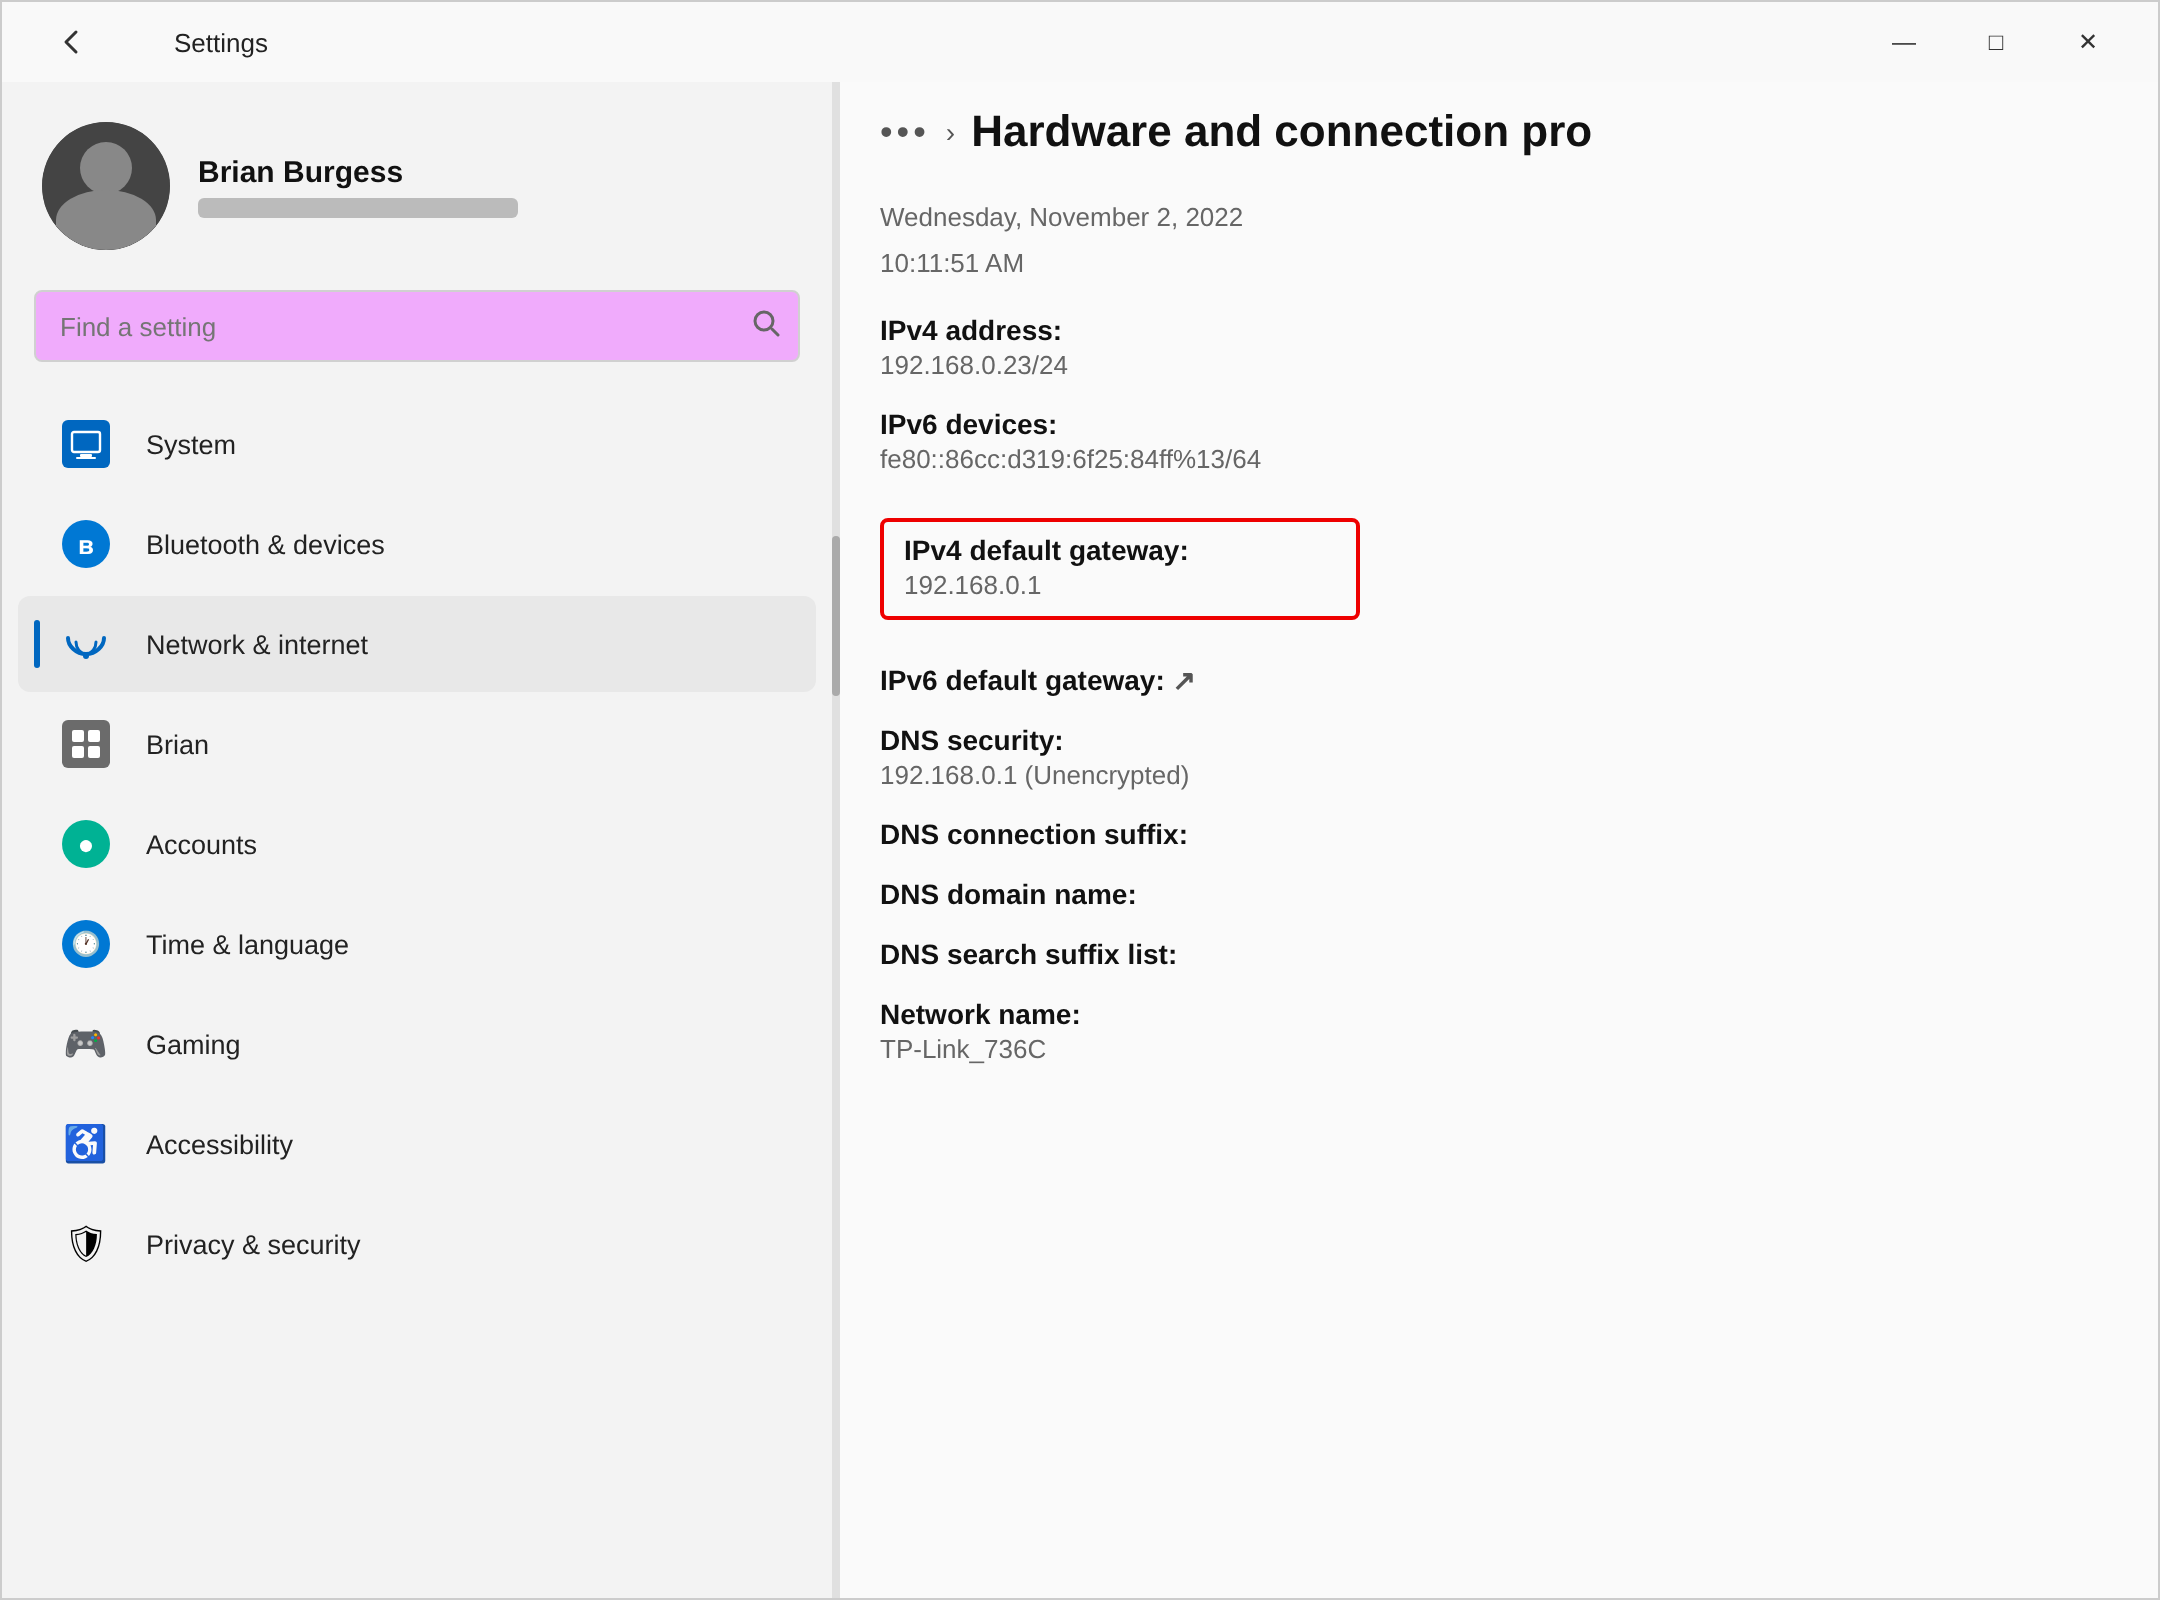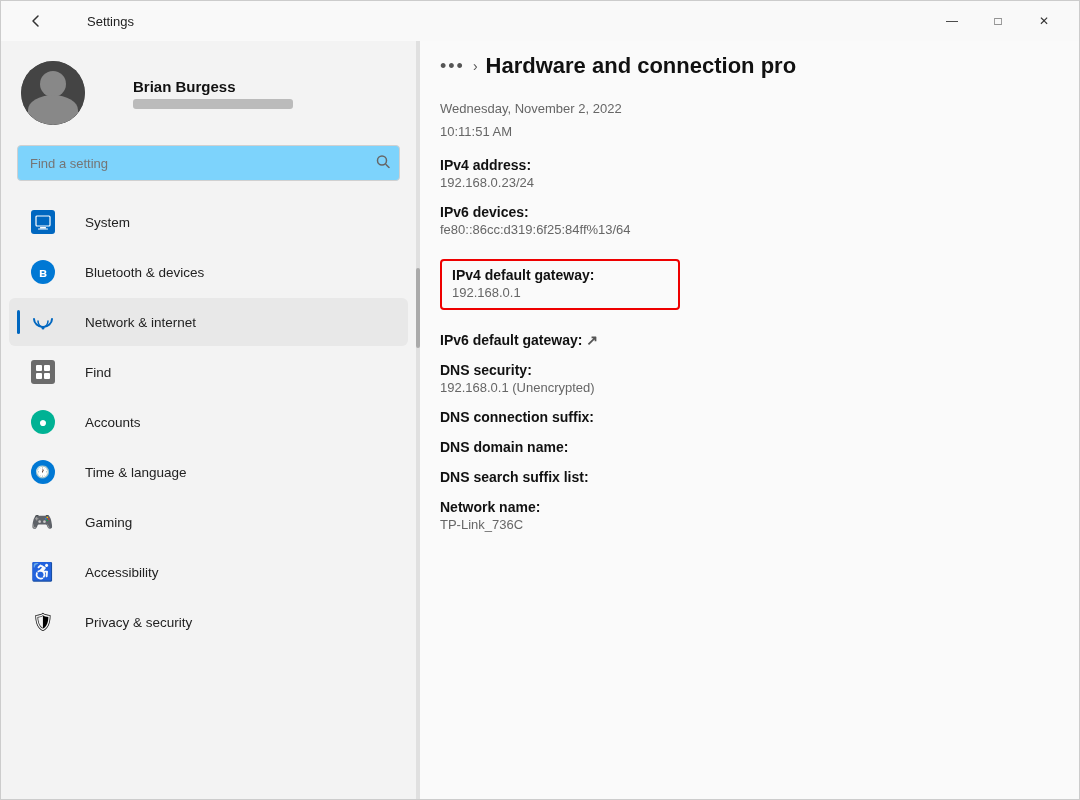--- a/index.html
+++ b/index.html
@@ -130,21 +130,20 @@
       width: 50px;
       height: 30px;
       background: #888;
       border-radius: 50% 50% 0 0;
     }
 
     .user-info {
       display: flex;
       flex-direction: column;
       gap: 4px;
-      margin-left: 34px;
     }
 
     .user-name {
       font-size: 15px;
       font-weight: 600;
       color: #111;
     }
 
     .user-email-bar {
       width: 160px;
@@ -157,42 +156,42 @@
     .search-box {
       margin: 4px 16px 16px 16px;
       position: relative;
     }
 
     .search-input {
       width: 100%;
       height: 36px;
       border-radius: 4px;
       border: 1px solid #d0d0d0;
-      background: #7dd3fc;
+      background: #f0abfc;
       padding: 0 36px 0 12px;
       font-size: 13px;
       color: #555;
       outline: none;
     }
 
     .search-icon-wrap {
       position: absolute;
       right: 10px;
       top: 50%;
       transform: translateY(-50%);
       color: #666;
       font-size: 14px;
     }
 
     
     .nav-item {
       display: flex;
       align-items: center;
       padding: 10px 20px;
-      gap: 28px;
+      gap: 16px;
       cursor: pointer;
       border-radius: 6px;
       margin: 1px 8px;
       position: relative;
     }
 
     .nav-item.active {
       background: #e8e8e8;
     }
 
@@ -509,21 +508,21 @@
         <div class="nav-icon">
           <div class="icon-apps">
             <svg width="16" height="16" viewBox="0 0 16 16" fill="white">
               <rect x="1" y="1" width="6" height="6" rx="1"></rect>
               <rect x="9" y="1" width="6" height="6" rx="1"></rect>
               <rect x="1" y="9" width="6" height="6" rx="1"></rect>
               <rect x="9" y="9" width="6" height="6" rx="1"></rect>
             </svg>
           </div>
         </div>
-        <span class="nav-label">Find</span>
+        <span class="nav-label">Brian</span>
       </div>
 
       <div class="nav-item">
         <div class="nav-icon">
           <div class="icon-accounts">●</div>
         </div>
         <span class="nav-label">Accounts</span>
       </div>
 
       <div class="nav-item">

